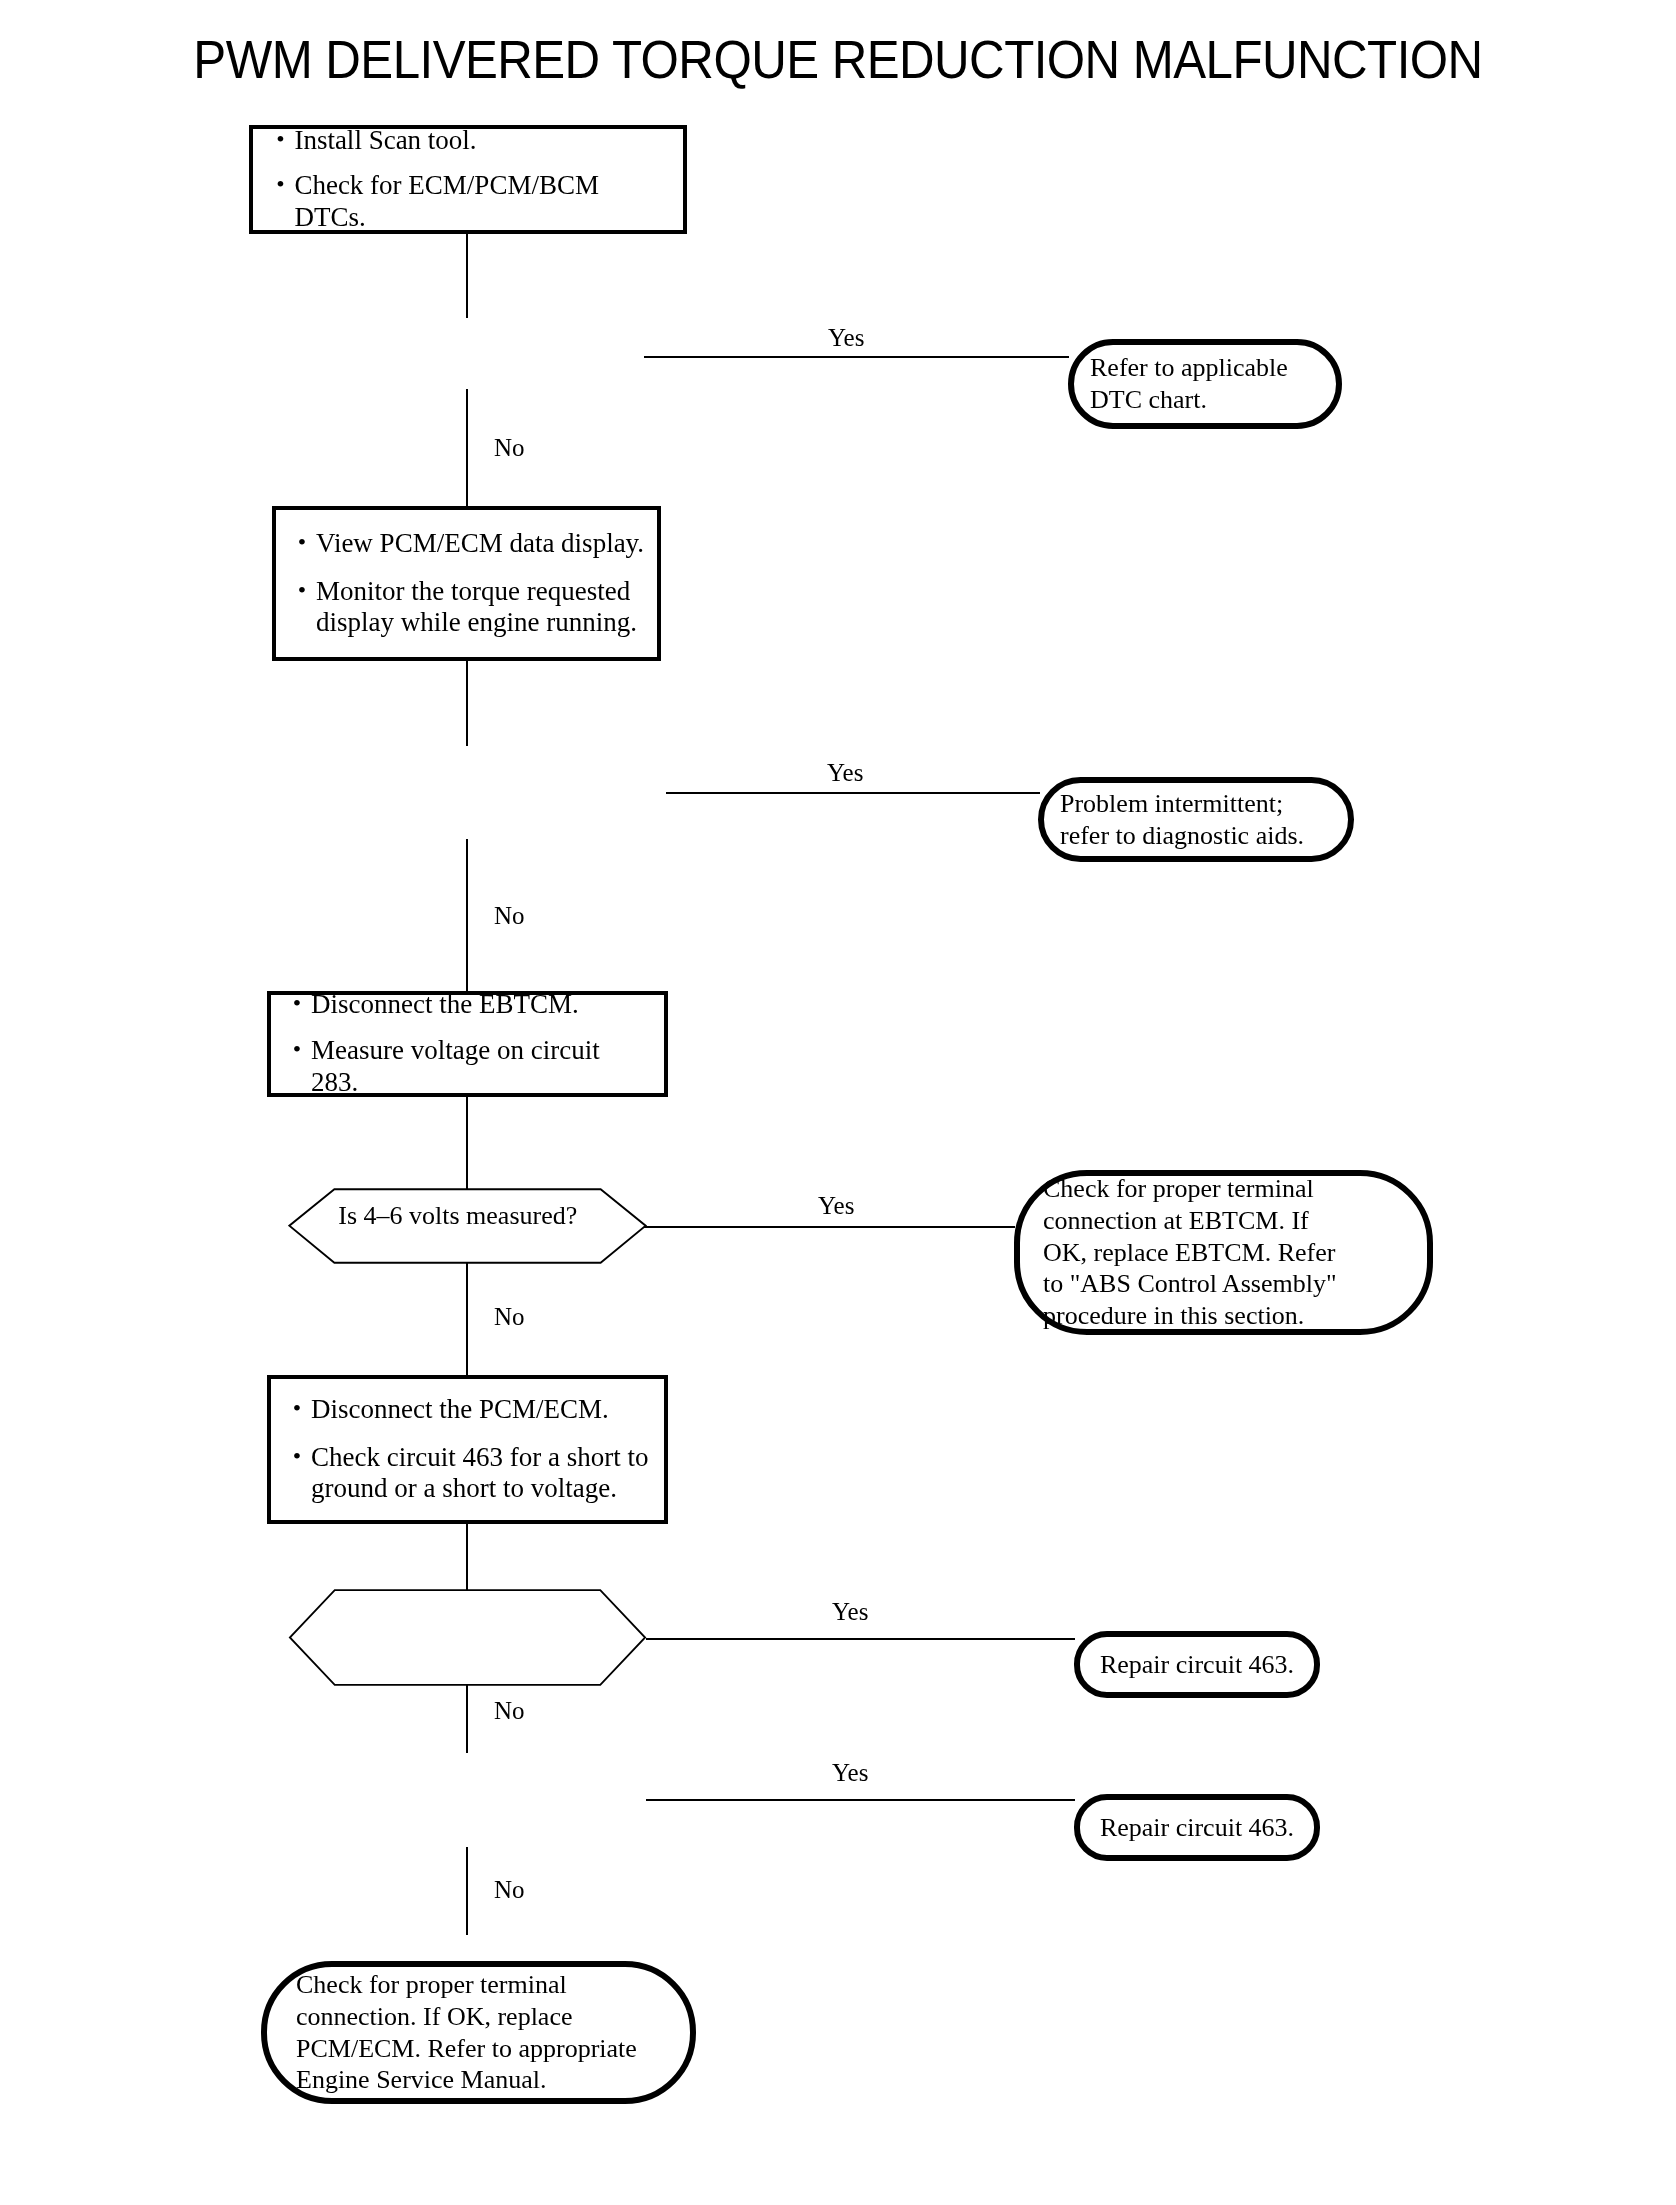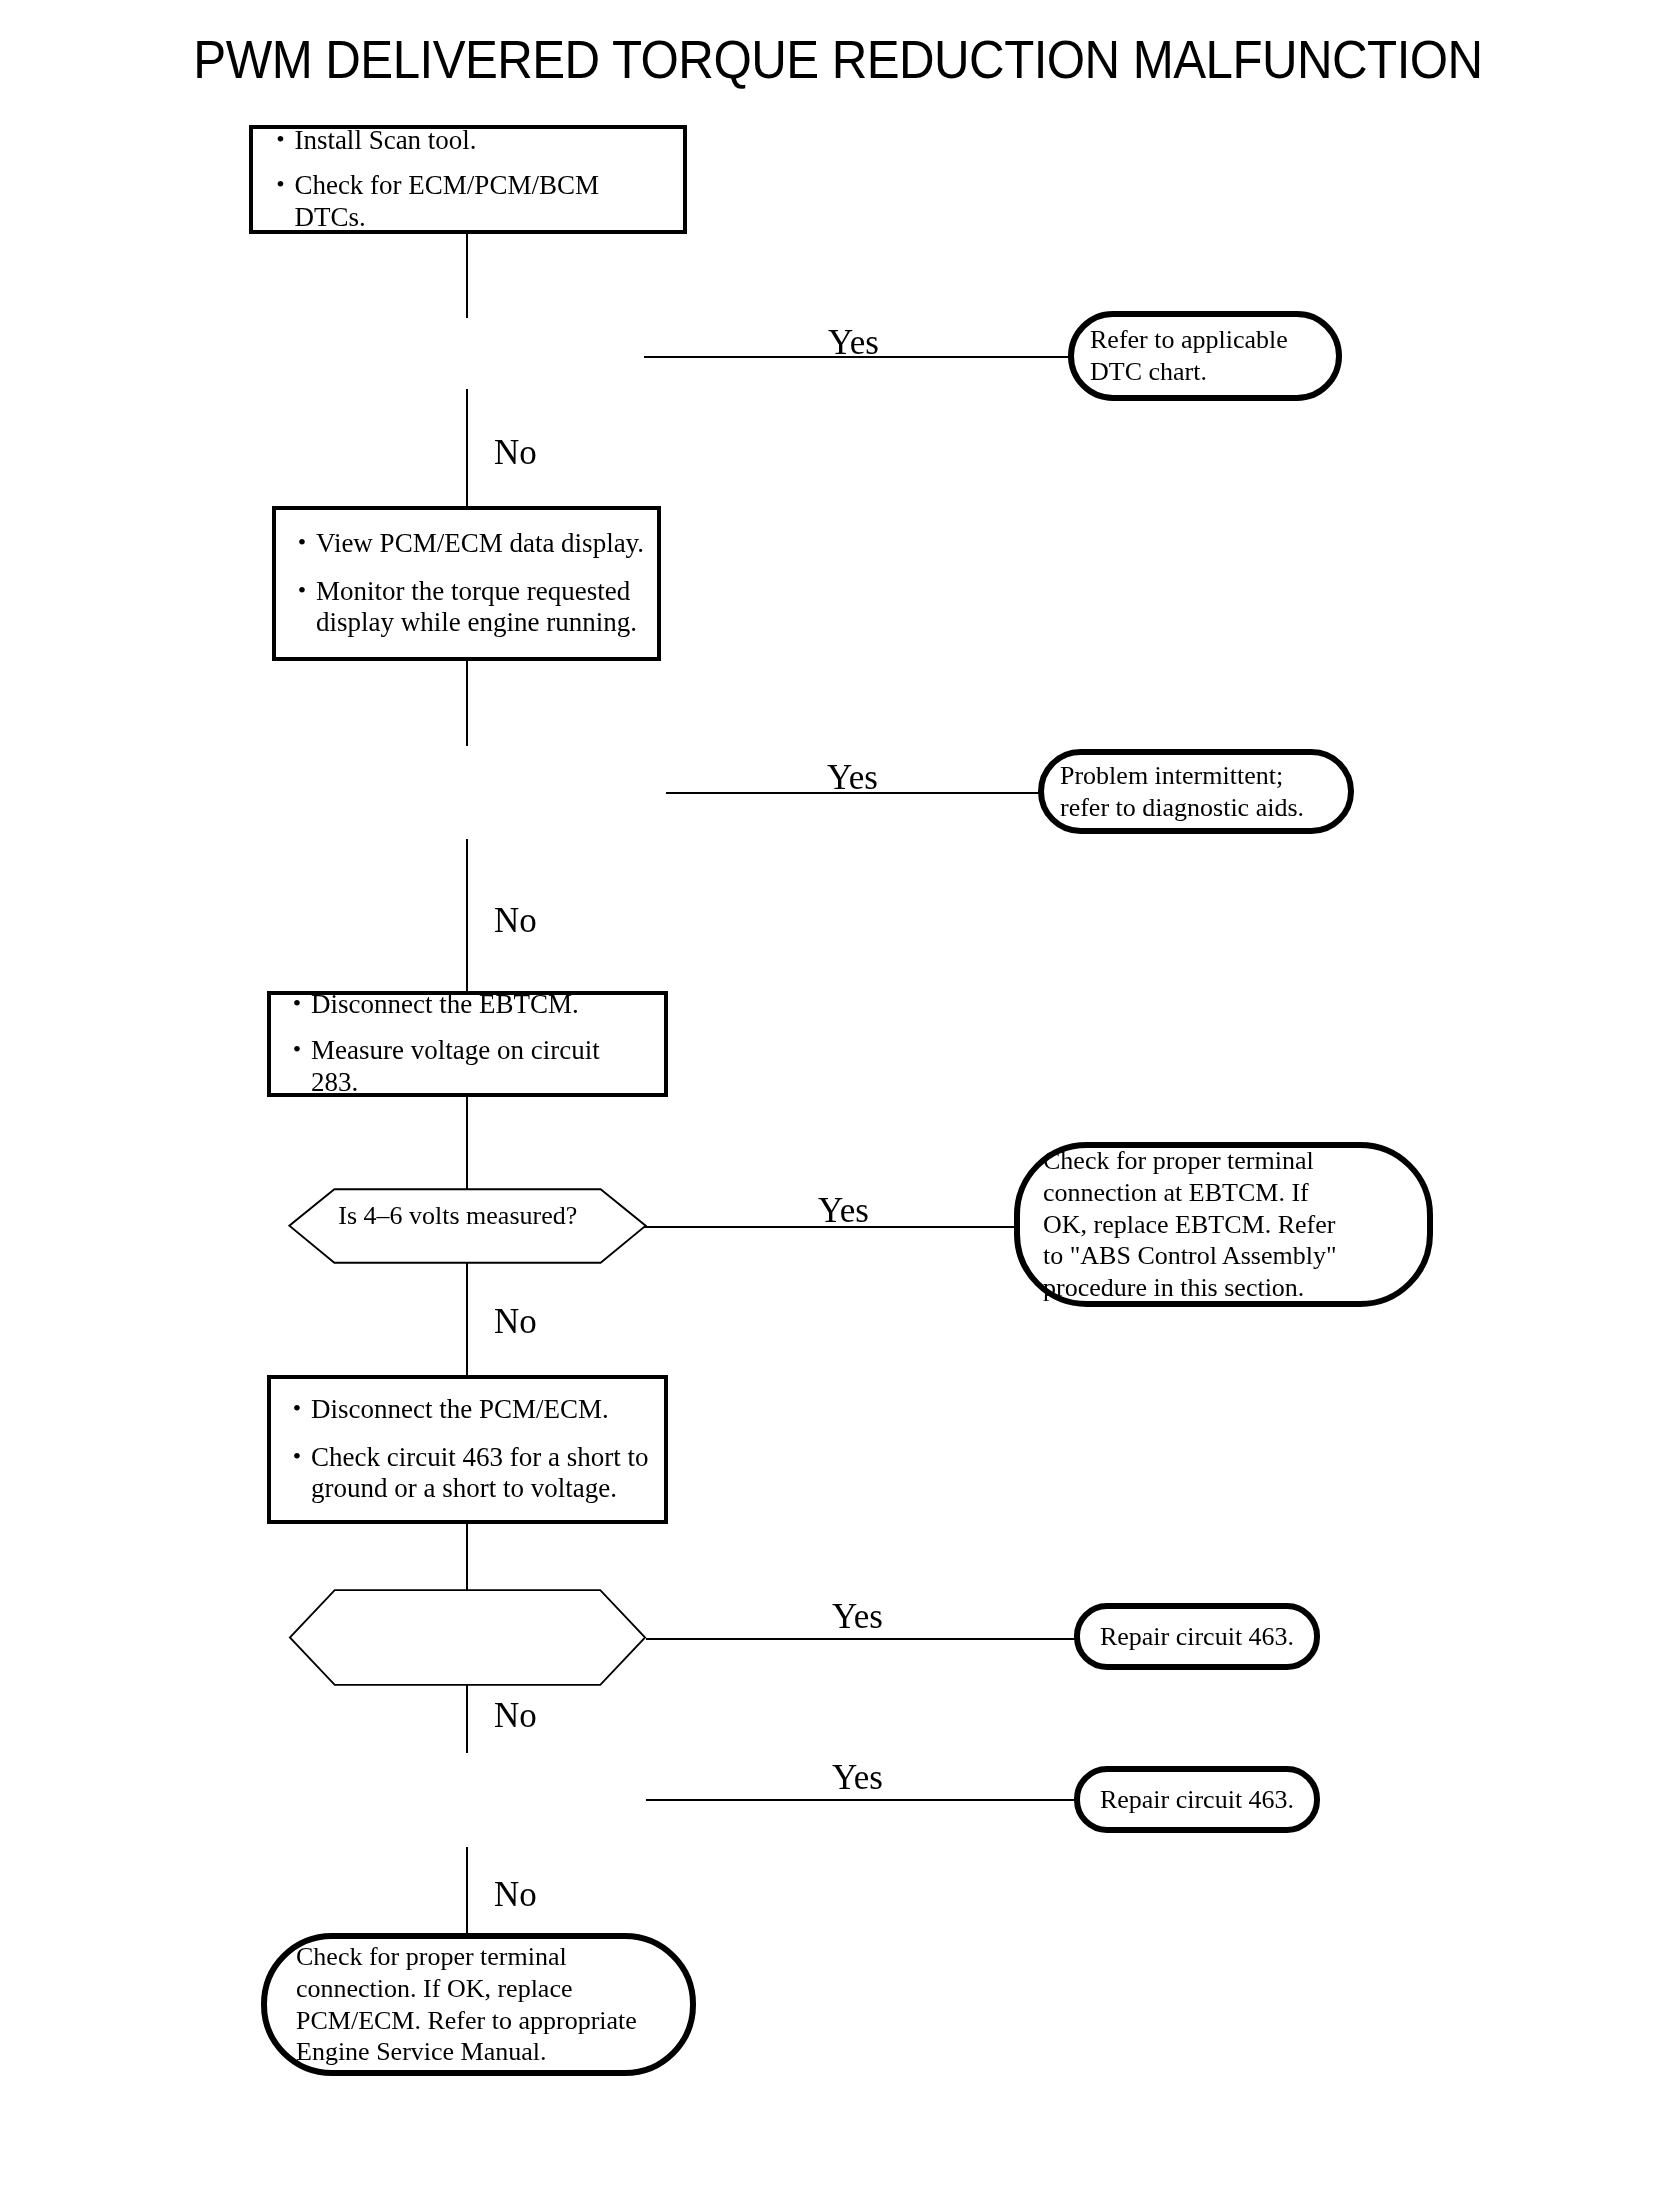--- a/index.html
+++ b/index.html
@@ -61,20 +61,21 @@
   .bullet-text {
     flex: 1 1 auto;
   }
   
   .terminal {
     border: 6.7px solid #000;
     background: #fff;
     display: flex;
     align-items: center;
     justify-content: flex-start;
+    margin-top: 28px;
   }
   .terminal-text {
     font-size: 26px;
     line-height: 1.22;
     color: #000;
     padding: 0 16px;
   }
   
   .decision {
     position: absolute;
@@ -104,21 +105,21 @@
     background: #000;
   }
   .hline {
     position: absolute;
     height: 1.8px;
     background: #000;
   }
   
   .branch-label {
     position: absolute;
-    font-size: 35px;
+    font-size: 25px;
     color: #000;
     line-height: 1;
     white-space: nowrap;
   }
 </style>
 </head>
 <body>
 
 <div id="page">
 

